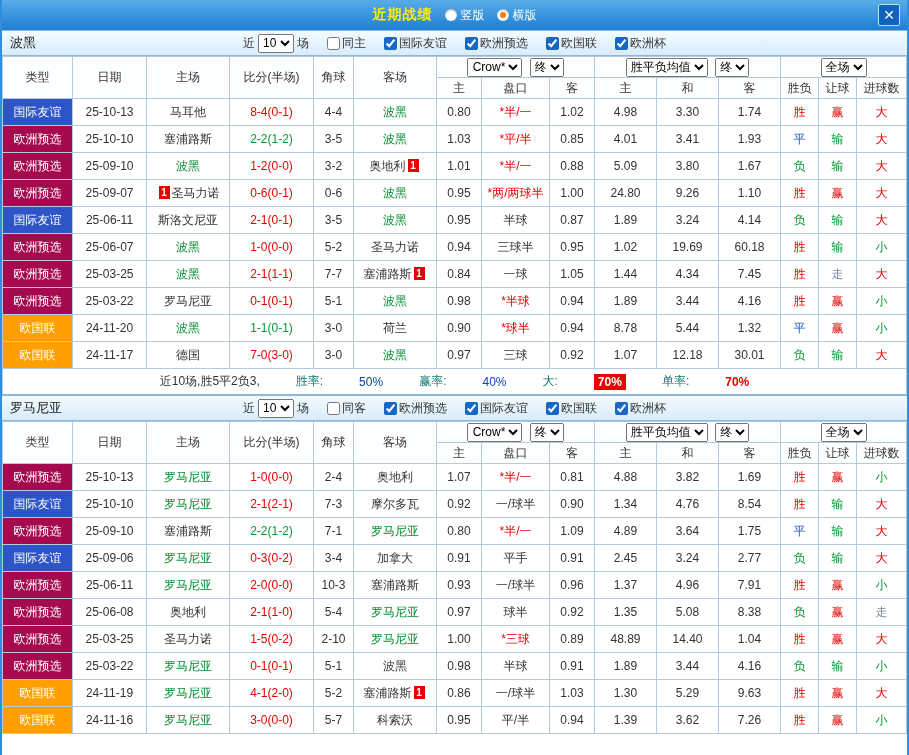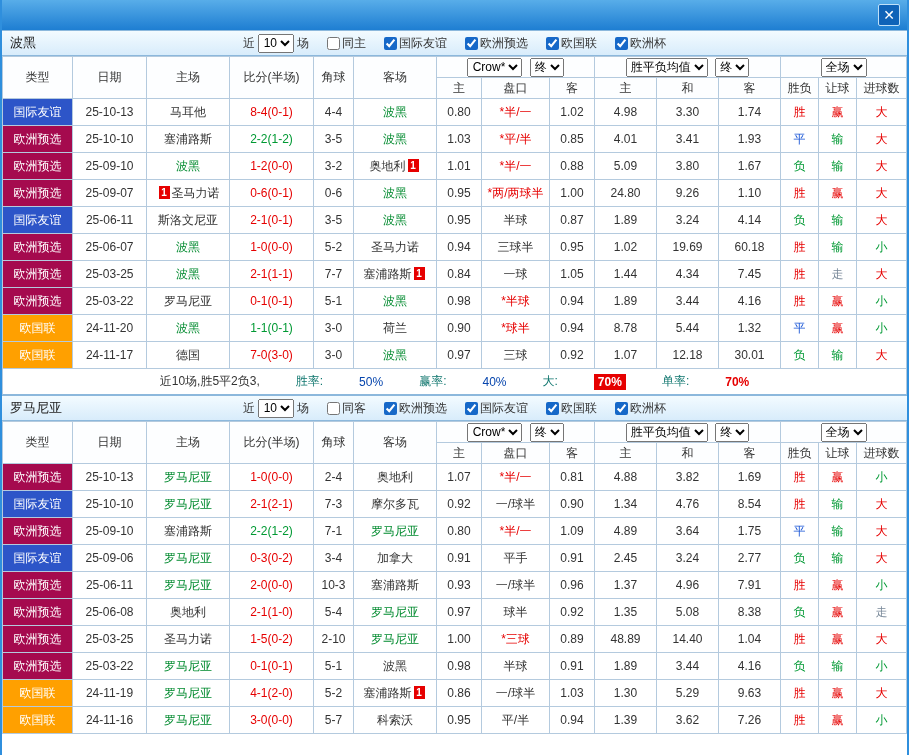--- a/index.html
+++ b/index.html
@@ -27,21 +27,21 @@
     display:flex; align-items:center; justify-content:center; cursor:pointer; }
 
   
   .filterbar {
     height:26px; background:linear-gradient(180deg,#f3fbff 0%,#d8ecfb 100%);
     border-top:1px solid #8cb8dc; border-bottom:1px solid #8cb8dc;
     display:flex; align-items:center; position:relative; font-size:12px;
   }
   .team-name-hdr { position:absolute; left:8px; font-size:13px; color:#222; }
   .filter-controls { margin:0 auto; display:flex; align-items:center; }
-  .filter-controls select { font-size:12px; height:19px; margin:0 3px;text-align:right; }
+  .filter-controls select { font-size:12px; height:19px; margin:0 3px; }
   .cb { display:inline-flex; align-items:center; margin-left:18px; cursor:pointer; }
   .cb input { width:13px; height:13px; margin:0 2px 0 0; accent-color:#1668c8; }
 
   
   table.grid { width:100%; border-collapse:collapse; table-layout:fixed; }
   table.grid th, table.grid td { border:1px solid #b4cade; text-align:center; overflow:hidden; white-space:nowrap; }
   thead th { background:#fdfeff; font-weight:normal; color:#333; font-size:12px; height:21px; padding:0; }
   .th-group select { font-size:12px; height:19px; margin:0 2px; max-width:96px;text-align:right; }
   tbody td { height:27px; font-size:12px; padding:0 1px; background:#fff; }
 
@@ -72,20 +72,27 @@
   .sm-blue { color:#0645ad; }
   .sm-overbadge { background:#e60000; color:#fff; padding:1px 4px; font-weight:bold; }
   .sm-red { color:#e60000; font-weight:bold; }
 </style>
 </head>
 <body>
 
 <div class="app">
 
   <div class="titlebar">
+    <div class="titlebar-center">
+      <span class="page-title">近期战绩</span>
+      <span class="radio"></span>
+      <span class="radio-label">竖版</span>
+      <span class="radio checked"></span>
+      <span class="radio-label">横版</span>
+    </div>
     <div class="close-btn">✕</div>
   </div>
 
   <div class="filterbar">
     <span class="team-name-hdr">波黑</span>
     <div class="filter-controls">
       <span>近</span>
       <select><option>10</option></select>
       <span>场</span>
       <label class="cb">

